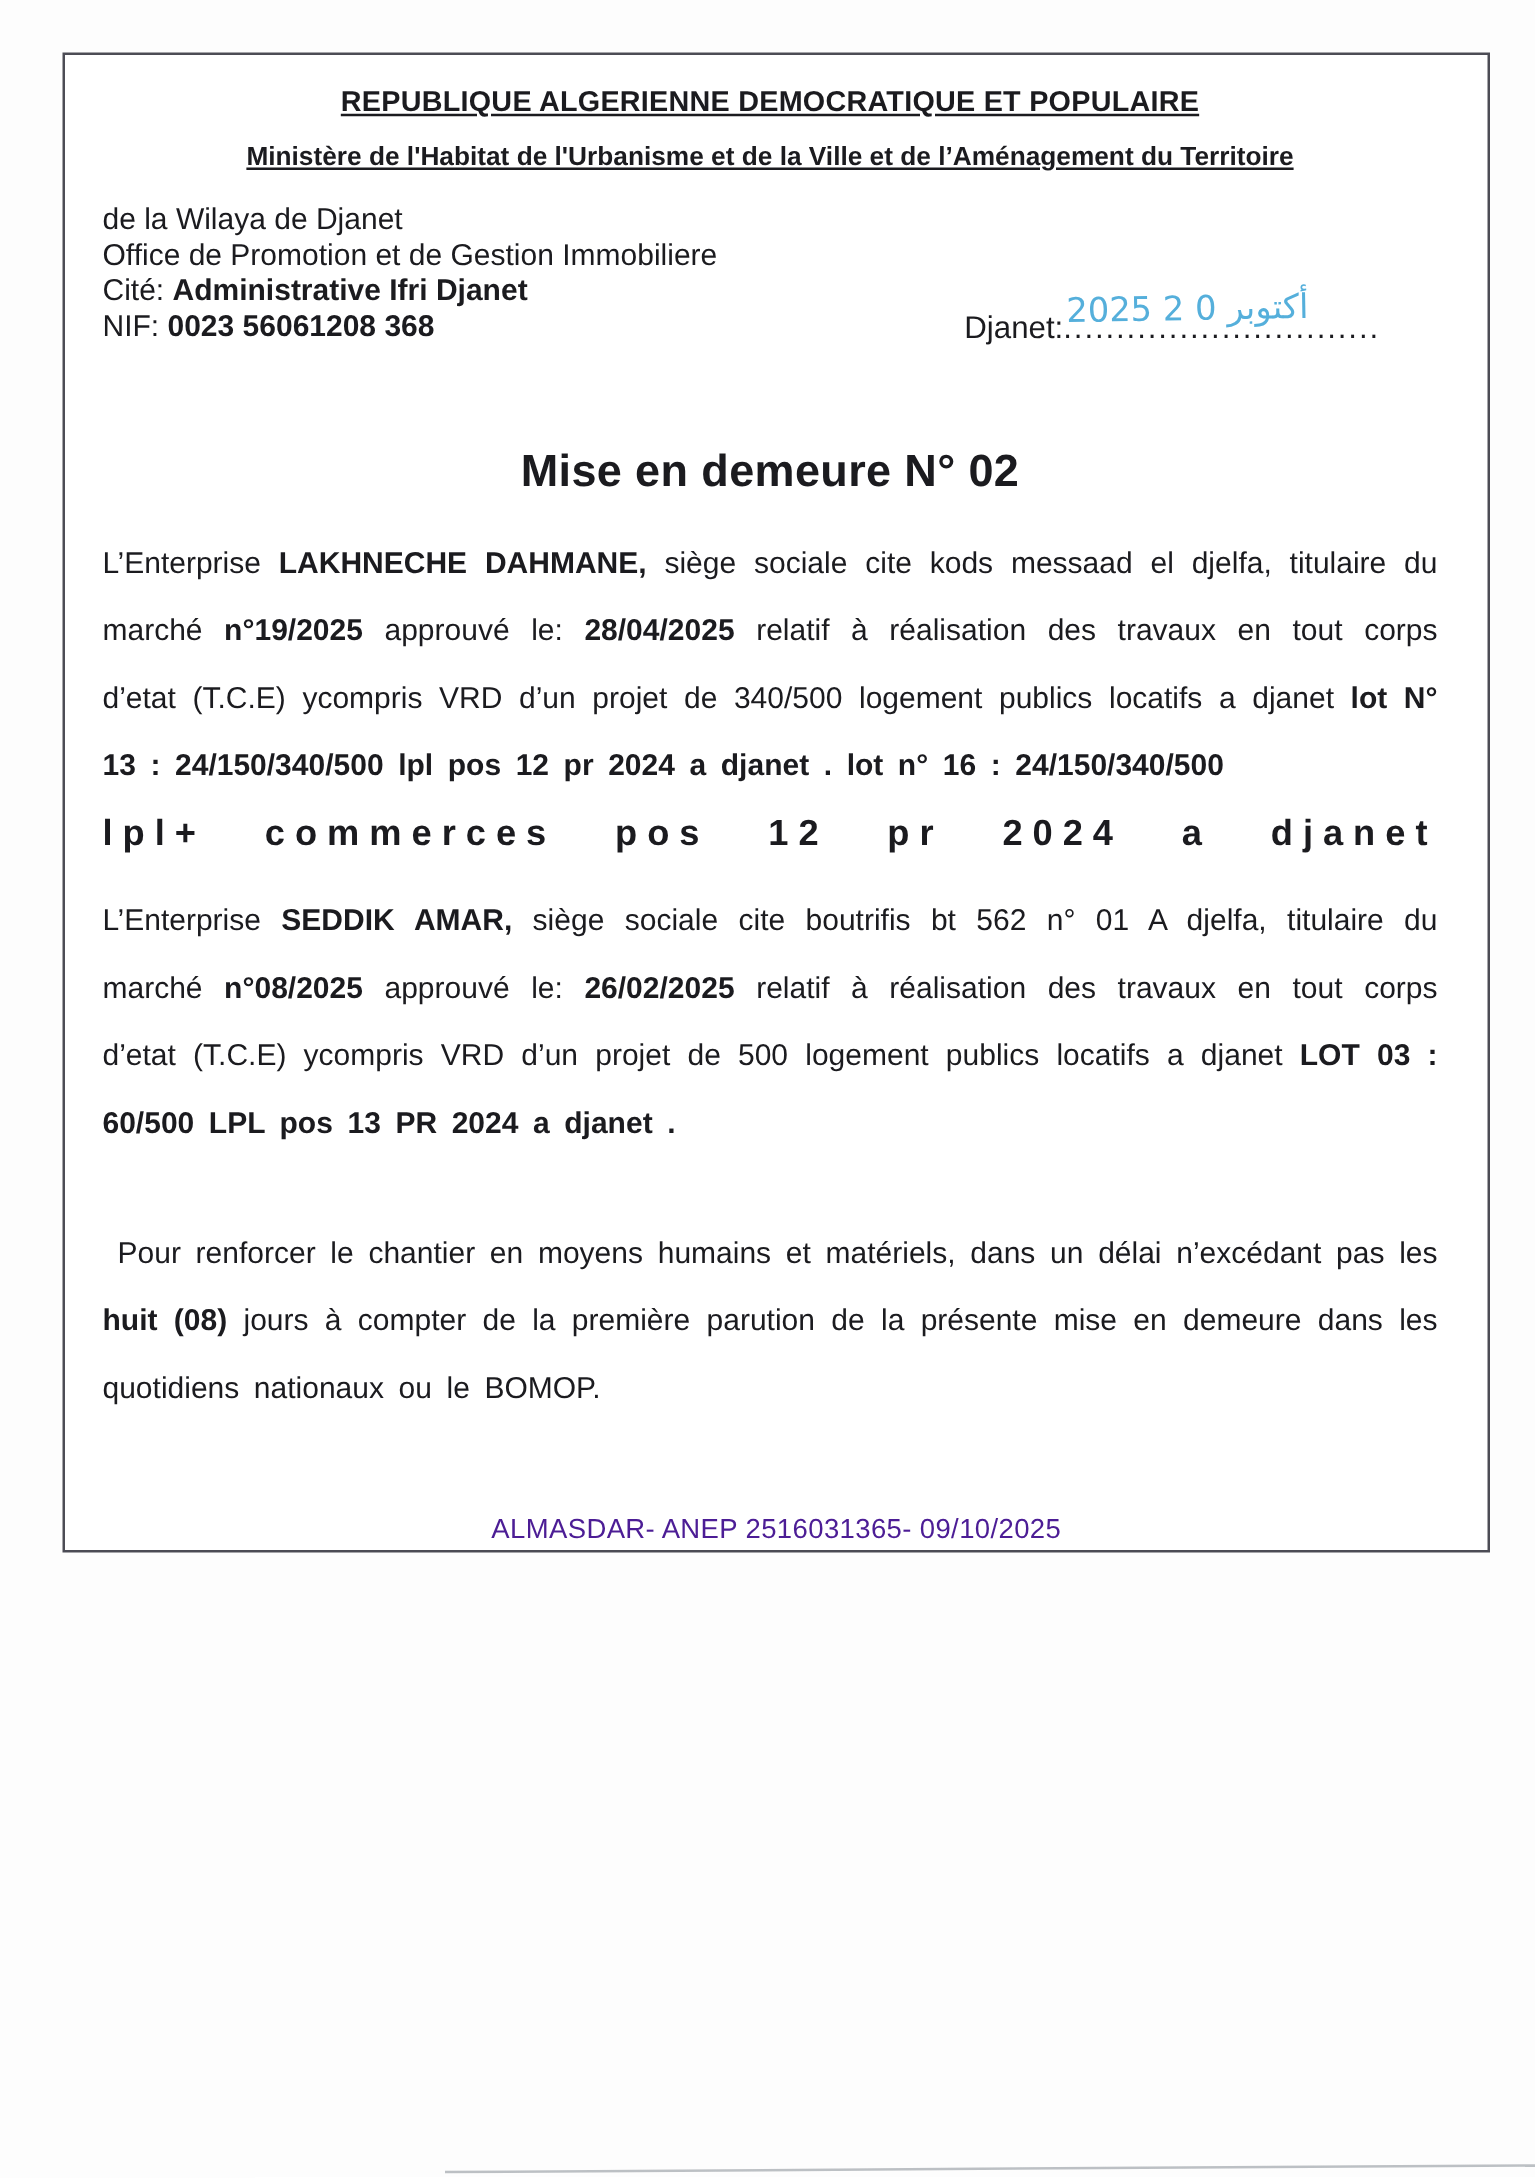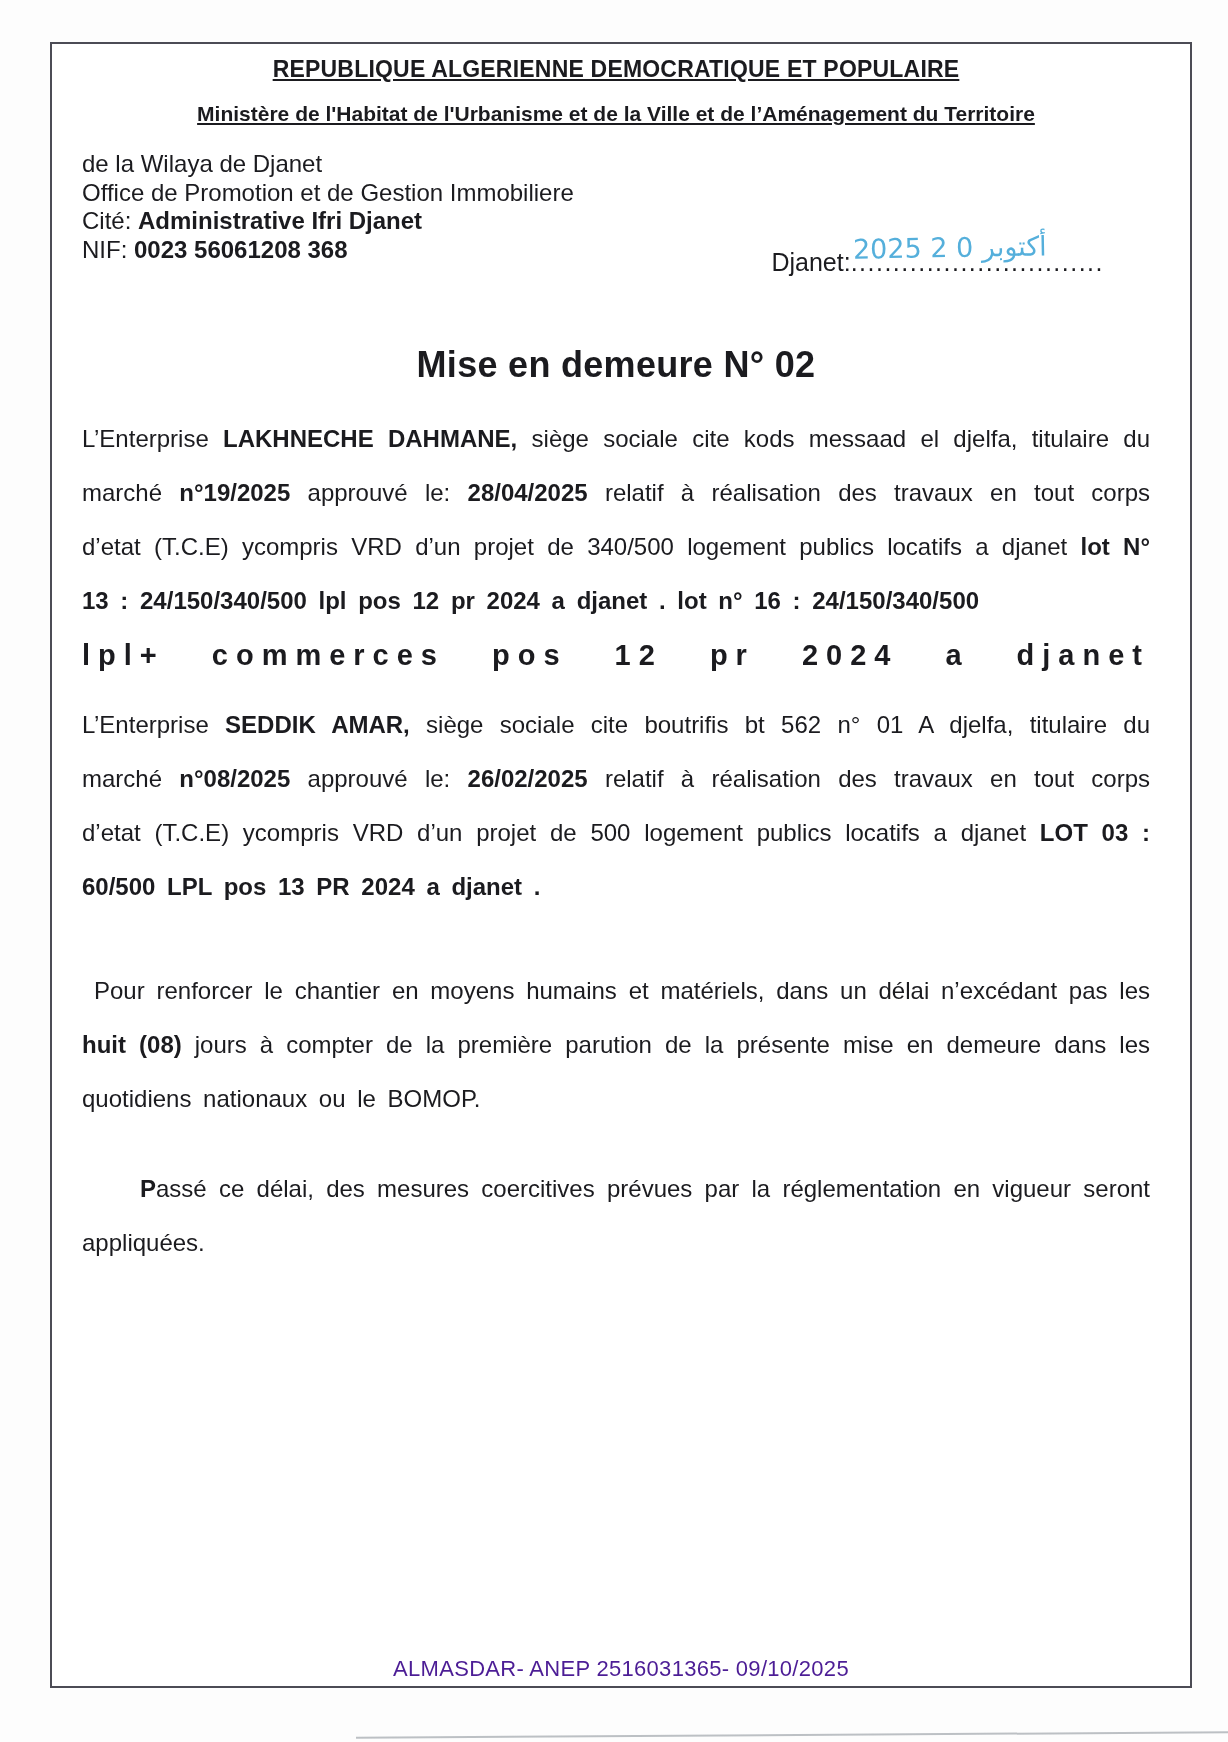--- a/index.html
+++ b/index.html
@@ -4,23 +4,23 @@
 <style>
   * { margin:0; padding:0; box-sizing:border-box; }
   html,body { background:#ffffff; }
   body {
     width:1228px; height:1742px;
     font-family:"Liberation Sans", sans-serif;
     color:#1b1b1f;
   }
   .scan { position:relative; width:1228px; height:1742px; background:#fdfdfd; overflow:hidden; }
   .frame {
-    position:absolute; left:50px; top:42px; width:1142px; height:1646px;
+    position:absolute; left:50px; top:42px; width:1142px; height:1200px;
     border:2px solid #4c4c55; background:#ffffff;
-    padding:12px 40px 0 30px;
+    padding:24px 40px 0 30px;
   }
   .hdr1 { text-align:center; font-weight:bold; font-size:23px; text-decoration:underline; letter-spacing:.2px; }
   .hdr2 { text-align:center; font-weight:bold; font-size:21px; text-decoration:underline; margin-top:19px; }
   .sender { margin-top:24px; font-size:24px; line-height:28.5px; }
   .b { font-weight:bold; }
   .dateline { position:absolute; top:204px; right:86px; font-size:25px; white-space:nowrap; }
   .dl-dots { position:relative; display:inline-block; letter-spacing:1.5px; }
   .stamp {
     position:absolute; left:2px; top:-16px; white-space:nowrap;
     font-size:27px; font-family:"DejaVu Sans", sans-serif;
@@ -67,19 +67,18 @@
 
     <div class="title">Mise en demeure N° 02</div>
 
     <p class="bodytext p1"><span>L’Enterprise </span><span class="b">LAKHNECHE DAHMANE,</span><span> siège sociale cite kods messaad el djelfa, titulaire du marché </span><span class="b">n°19/2025</span><span> approuvé le: </span><span class="b">28/04/2025</span><span> relatif à réalisation des travaux en tout corps d’etat (T.C.E) ycompris VRD d’un projet de 340/500 logement publics locatifs a djanet </span><span class="b">lot N° 13 : 24/150/340/500 lpl pos 12 pr 2024 a djanet . lot n° 16 : 24/150/340/500</span></p>
     <div class="spread">lpl+ commerces pos 12 pr 2024 a djanet</div>
 
     <p class="bodytext p2"><span>L’Enterprise </span><span class="b">SEDDIK AMAR,</span><span> siège sociale cite boutrifis bt 562 n° 01 A djelfa, titulaire du marché </span><span class="b">n°08/2025</span><span> approuvé le: </span><span class="b">26/02/2025</span><span> relatif à réalisation  des travaux en tout corps d’etat (T.C.E) ycompris VRD d’un projet de 500 logement publics locatifs a djanet </span><span class="b">LOT 03 : 60/500 LPL pos 13 PR 2024 a djanet .</span></p>
 
     <p class="bodytext p3"><span>Pour renforcer le chantier en moyens humains et matériels, dans un délai n’excédant pas les </span><span class="b">huit (08)</span><span> jours à compter de la première parution de la présente mise en demeure dans les quotidiens nationaux ou le BOMOP.</span></p>
 
-    <p class="bodytext p4"><span class="b">P</span><span>assé ce délai, des mesures coercitives prévues par la réglementation en vigueur seront appliquées.</span></p>
 
     <div class="footer">ALMASDAR- ANEP 2516031365- 09/10/2025</div>
   </div>
 
   <div class="scanline"></div>
 </div>
 
 </body></html>

